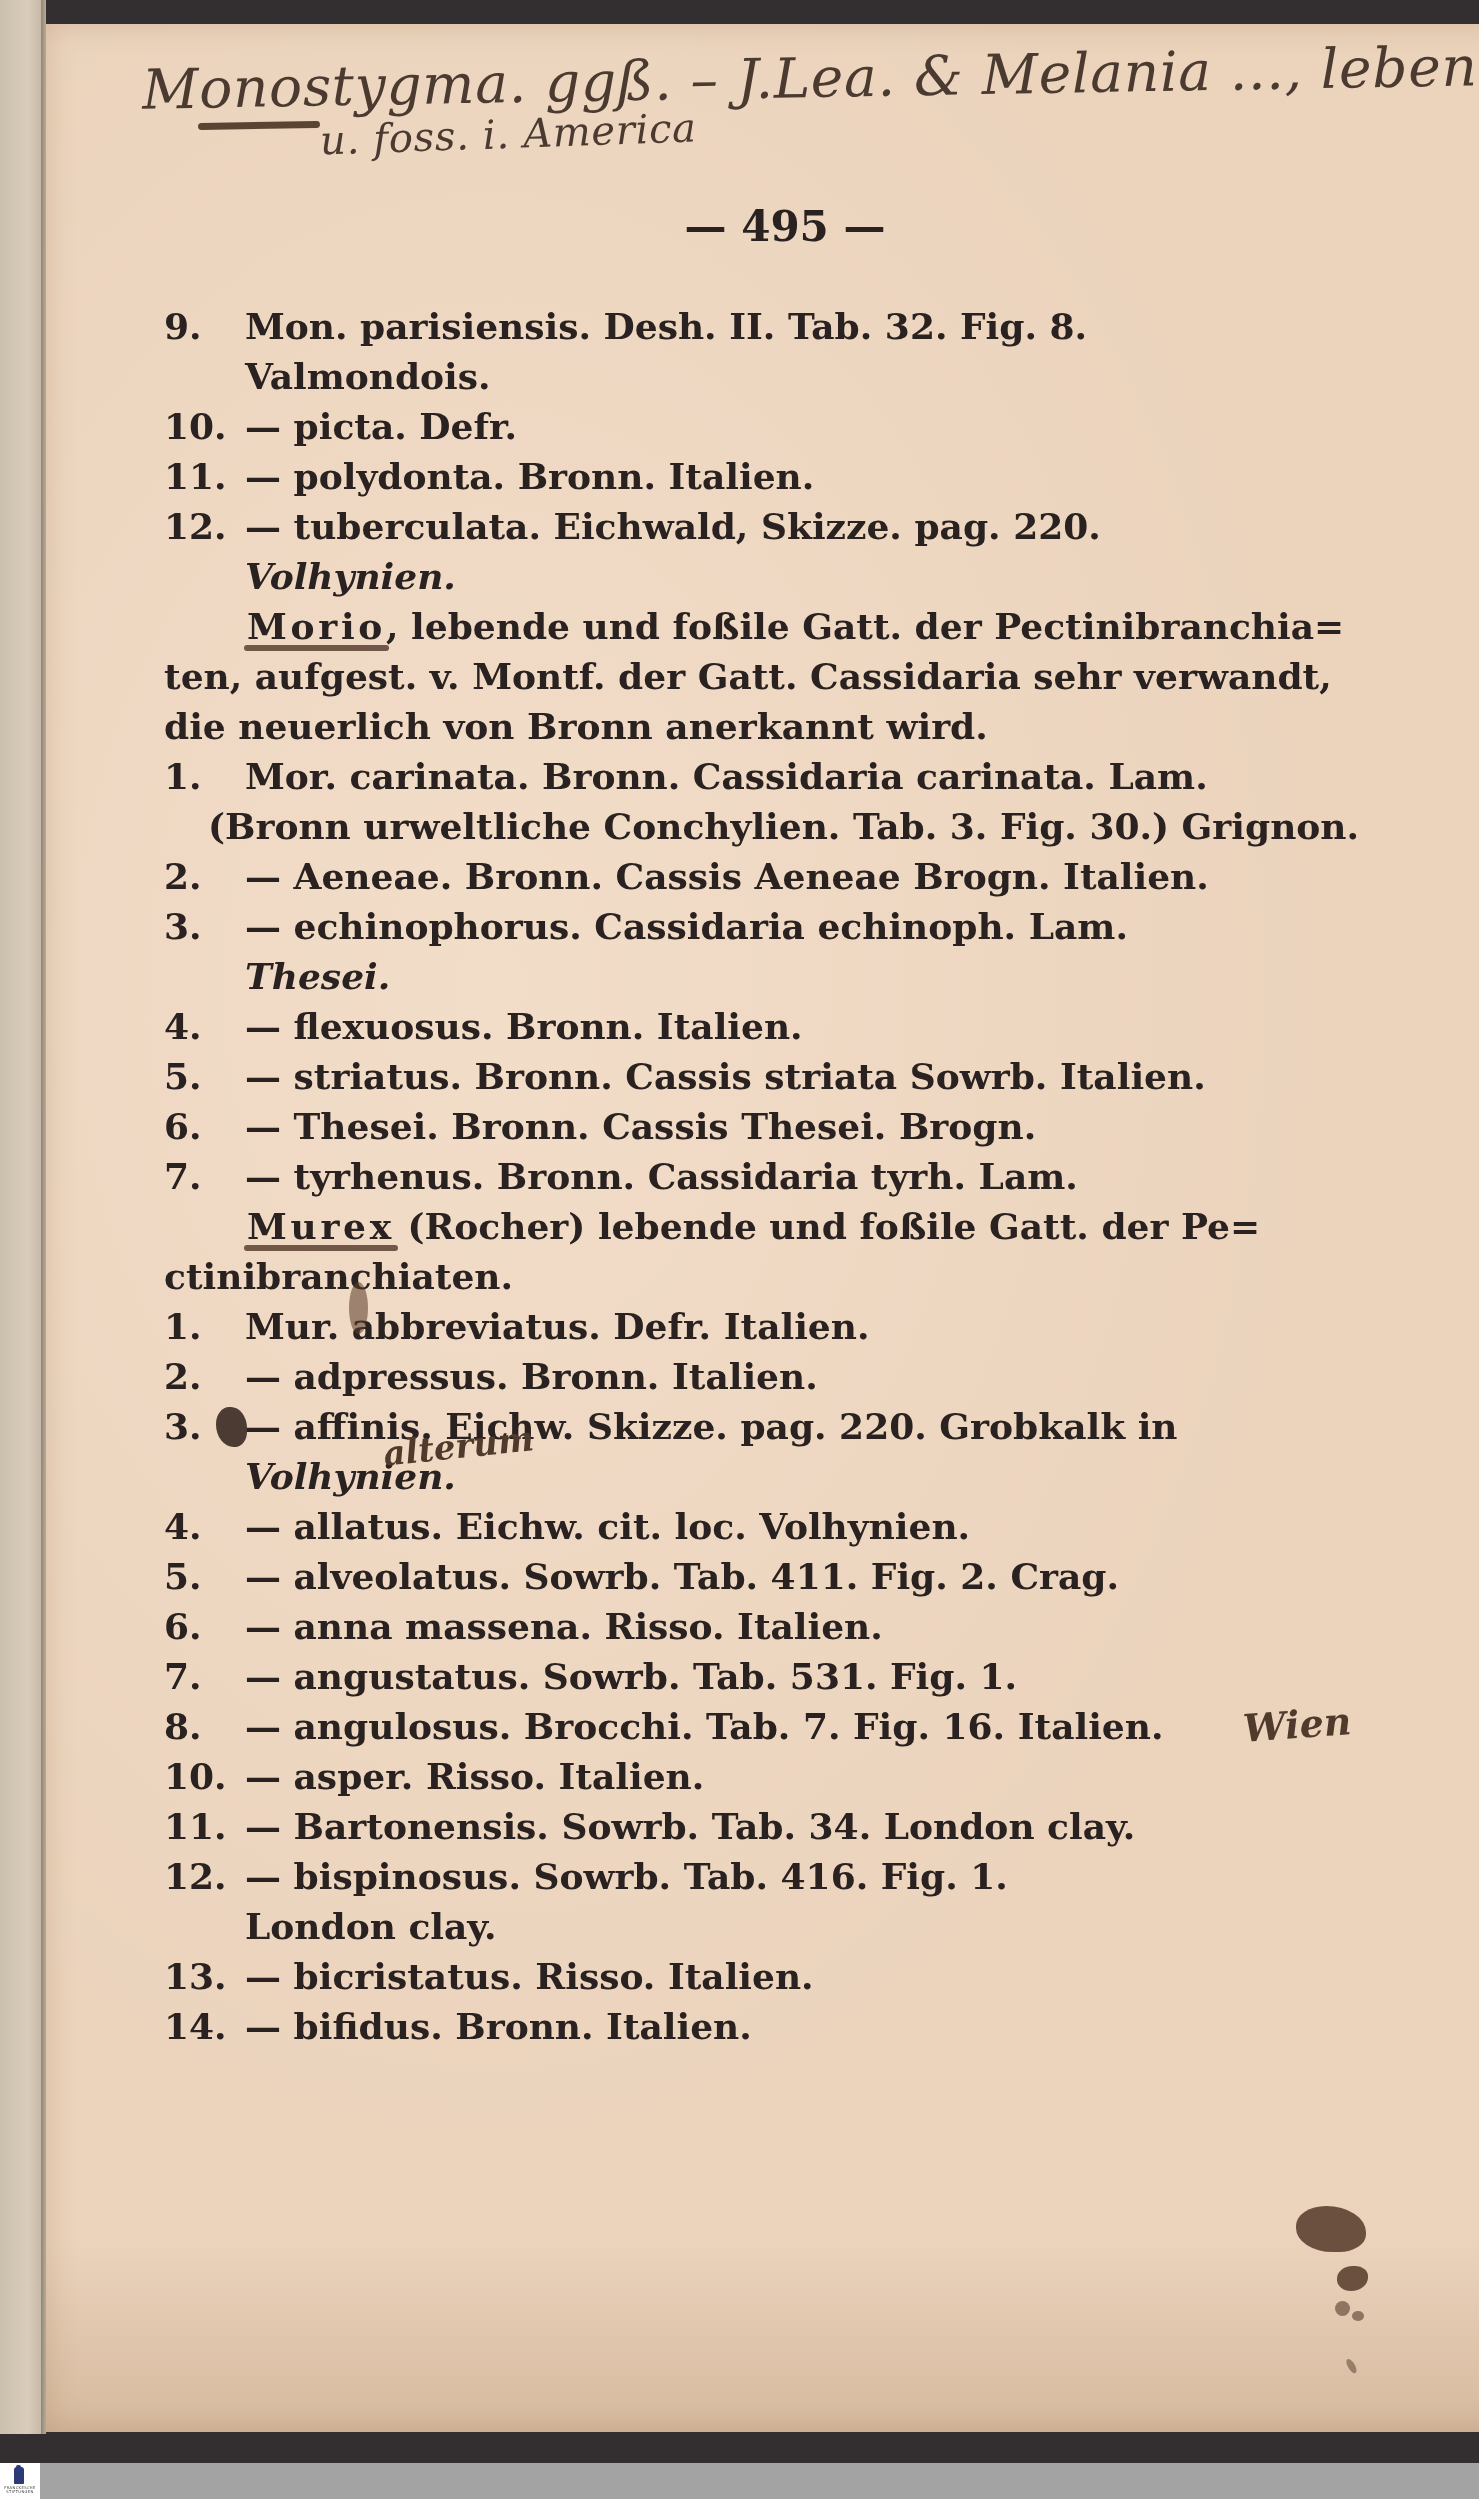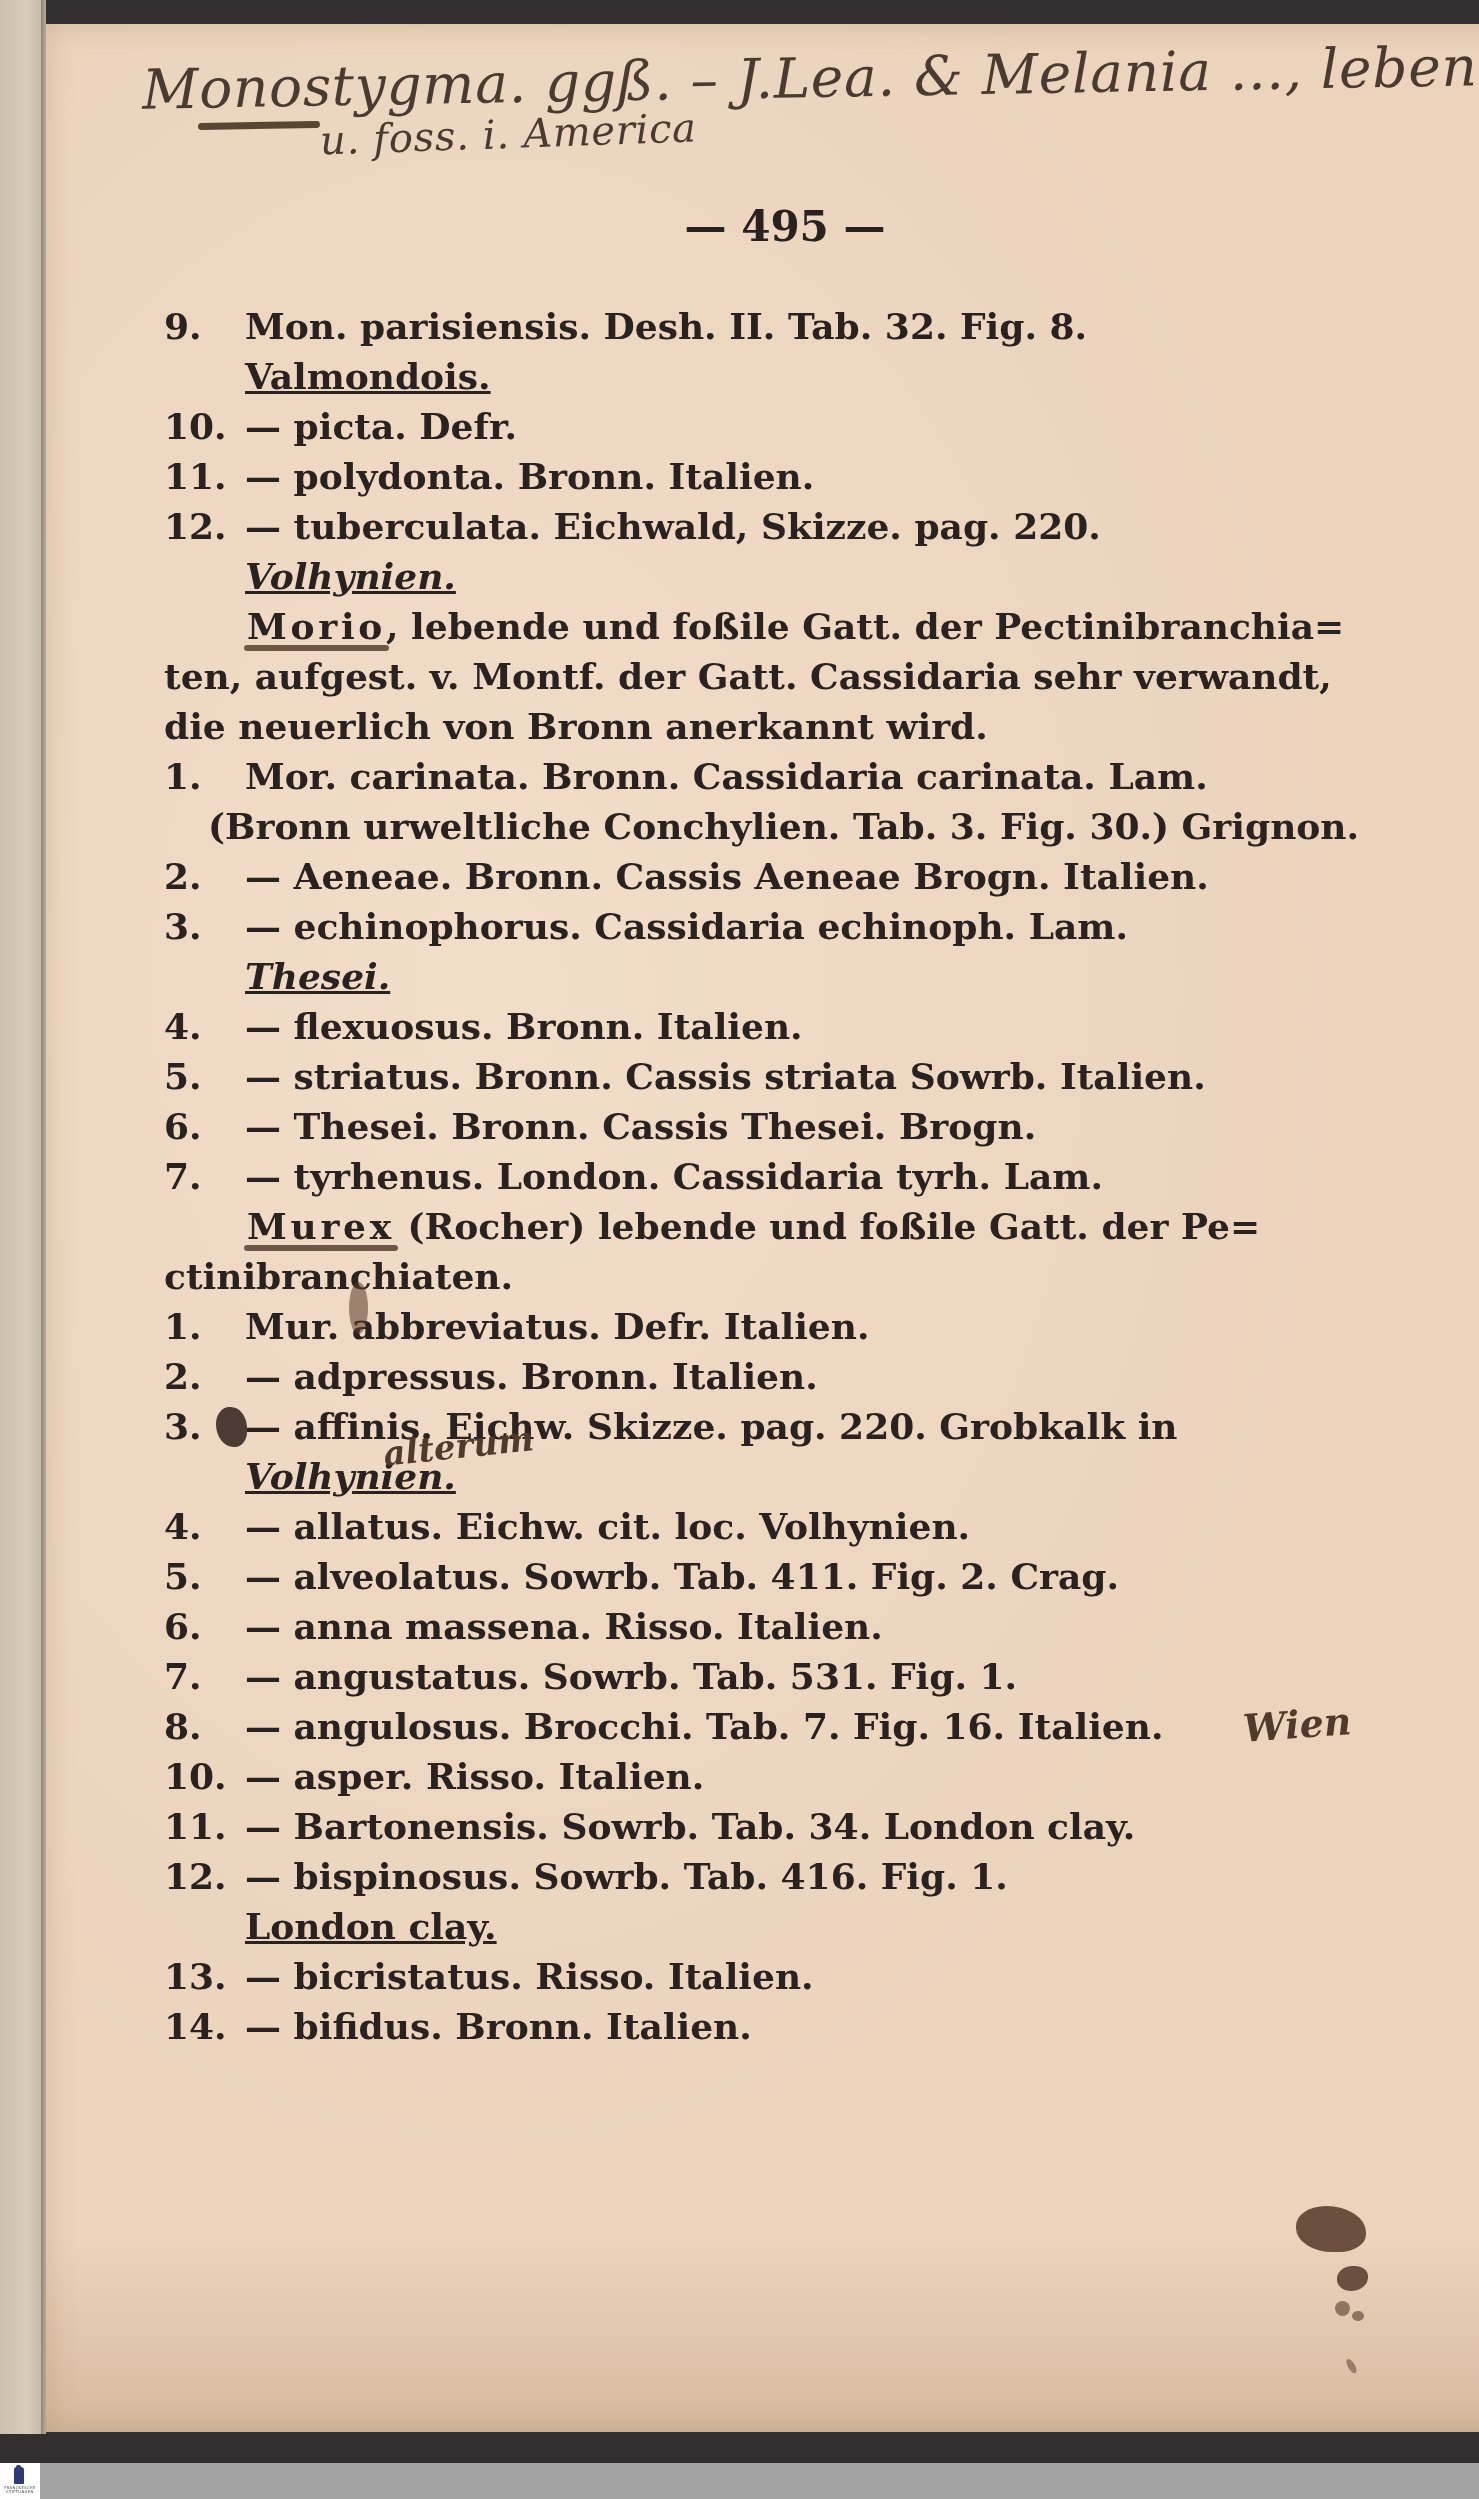--- a/index.html
+++ b/index.html
@@ -40,21 +40,21 @@
     .page-number {
       position: absolute; left: 0; width: 100%; top: 178px; text-align: center;
       font-size: 42px; font-weight: bold; color: #2a2220;
     }
     .text-block {
       position: absolute; left: 118px; top: 277px; width: 1080px;
       color: #2a2220; font-size: 36px; line-height: 50px; font-weight: bold;
     }
     .line { white-space: nowrap; position: relative; }
     .num { display: inline-block; width: 81px; }
-    .indent { padding-left: 81px; text-decoration: underline; }
+    .indent { padding-left: 81px; }
     .para { padding-left: 83px; }
     .genus { letter-spacing: 3.7px; position: relative; }
     .genus::after {
       content: ""; position: absolute; left: -3px; right: -3px; bottom: -4.4px; height: 6px;
       background: #5a4030; border-radius: 3px; opacity: 0.85;
     }
     .fraktur { font-family: "DejaVu Serif", serif; font-style: italic; font-weight: bold; }
     .annotation {
       position: absolute; color: #4f3a2c; font-family: "DejaVu Serif", serif; font-style: italic;
       font-weight: bold;
@@ -120,21 +120,21 @@
     <div class="line">die neuerlich von Bronn anerkannt wird.</div>
 
     <div class="line"><span class="num">1.</span><span>Mor. carinata. Bronn. Cassidaria carinata. Lam.</span></div>
     <div class="line" style="padding-left:44px">(Bronn urweltliche Conchylien. Tab. 3. Fig. 30.)  Grignon.</div>
     <div class="line"><span class="num">2.</span><span>— Aeneae. Bronn. Cassis Aeneae Brogn.  Italien.</span></div>
     <div class="line"><span class="num">3.</span><span>— echinophorus. Cassidaria echinoph. Lam.</span></div>
     <div class="line indent fraktur">Thesei.</div>
     <div class="line"><span class="num">4.</span><span>— flexuosus. Bronn. Italien.</span></div>
     <div class="line"><span class="num">5.</span><span>— striatus. Bronn. Cassis striata Sowrb.  Italien.</span></div>
     <div class="line"><span class="num">6.</span><span>— Thesei. Bronn. Cassis Thesei. Brogn.</span></div>
-    <div class="line"><span class="num">7.</span><span>— tyrhenus. London. Cassidaria tyrh. Lam.</span></div>
+    <div class="line"><span class="num">7.</span><span>— tyrhenus. Bronn. Cassidaria tyrh. Lam.</span></div>
 
     <div class="line para"><span class="genus">Murex</span><span> (Rocher) lebende und foßile Gatt. der Pe=</span></div>
     <div class="line">ctinibranchiaten.</div>
 
     <div class="line"><span class="num">1.</span><span>Mur. abbreviatus. Defr.  Italien.</span></div>
     <div class="line"><span class="num">2.</span><span>— adpressus. Bronn.  Italien.</span></div>
     <div class="line"><span class="num">3.</span><span>— affinis. Eichw. Skizze. pag. 220.  Grobkalk in</span></div>
     <div class="line indent fraktur">Volhynien.</div>
     <div class="line"><span class="num">4.</span><span>— allatus. Eichw. cit. loc.  Volhynien.</span></div>
     <div class="line"><span class="num">5.</span><span>— alveolatus. Sowrb. Tab. 411. Fig. 2.   Crag.</span></div>

